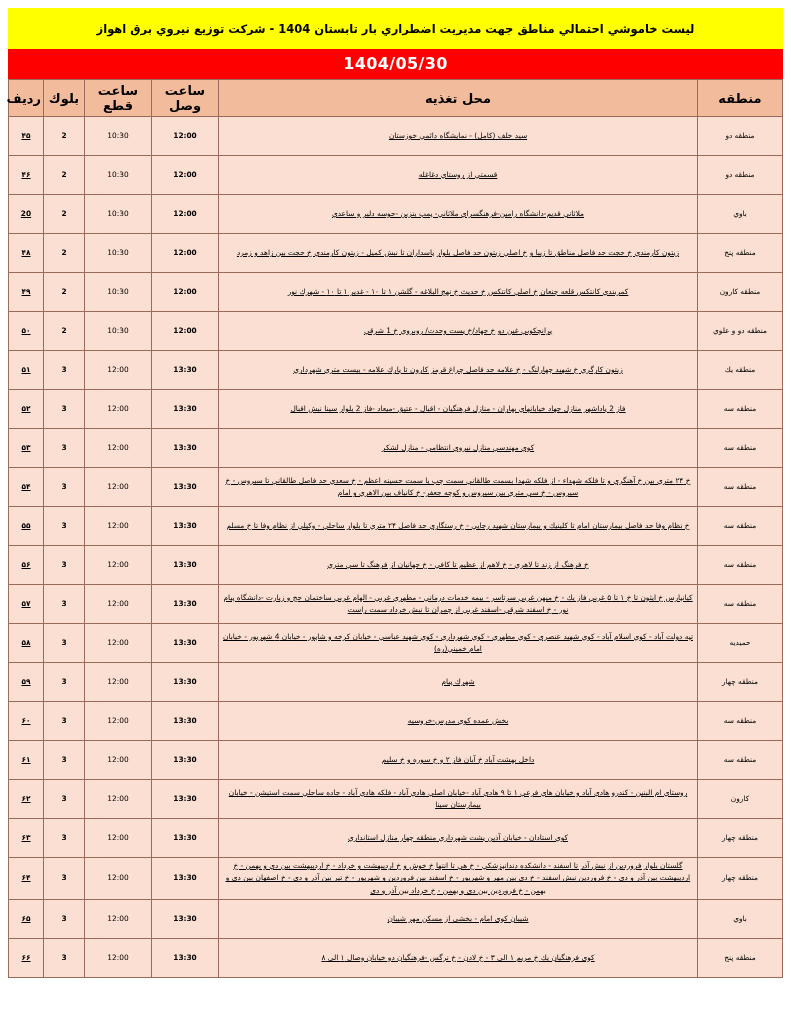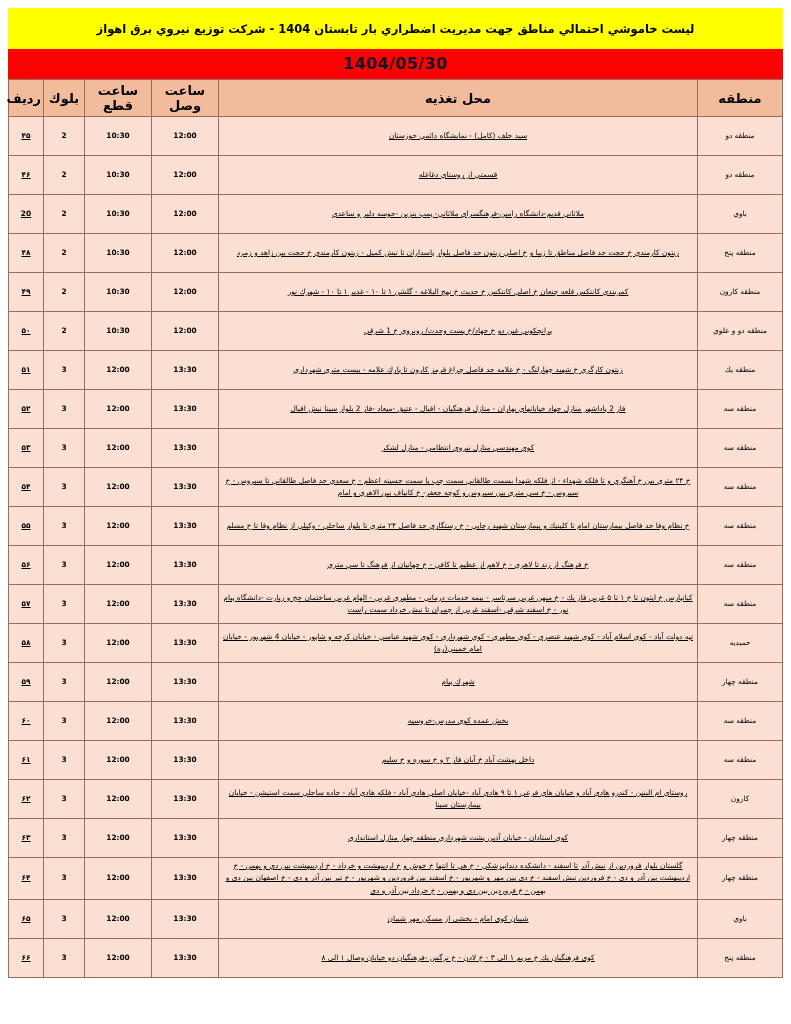--- a/index.html
+++ b/index.html
@@ -25,21 +25,21 @@
     color: #000000;
     text-align: center;
     font-weight: bold;
     font-size: 11.5px;
     line-height: 1.4;
     padding: 12px 6px 11px 6px;
     border: 1px solid #ffff00;
   }
   .date-bar {
     background: #fe0000;
-    color: #0f172a;
+    color: #ffffff;
     text-align: center;
     font-weight: bold;
     font-size: 16px;
     letter-spacing: 0.4px;
     padding: 5px 6px 6px 6px;
     direction: ltr;
   }
   table.outage {
     width: 100%;
     border-collapse: collapse;
@@ -59,21 +59,21 @@
     height: 22px;
     padding: 3px 2px;
   }
   table.outage tbody td {
     background: #fadfd2;
     font-size: 7.4px;
     line-height: 1.65;
   }
   td.c-radif   { width: 30px;  font-size: 8px; font-weight: bold; text-decoration: underline; }
   td.c-block   { width: 36px;  font-size: 9.5px; font-weight: bold; }
-  td.c-off     { width: 62px;  font-size: 9.5px; font-weight: bold; direction: ltr; }
+  td.c-off     { width: 62px;  font-size: 9.5px; font-weight: normal; direction: ltr; }
   td.c-on      { width: 62px;  font-size: 9.5px; font-weight: bold; direction: ltr; }
   td.c-place   { text-align: center; padding: 6px 10px; text-decoration: underline; }
   td.c-region  { width: 80px;  font-size: 8px; font-weight: normal; }
   th.h-radif   { width: 30px; }
   th.h-block   { width: 36px; }
   th.h-off     { width: 62px; }
   th.h-on      { width: 62px; }
   th.h-region  { width: 80px; }
   tbody tr { height: 39px; }
 </style>

